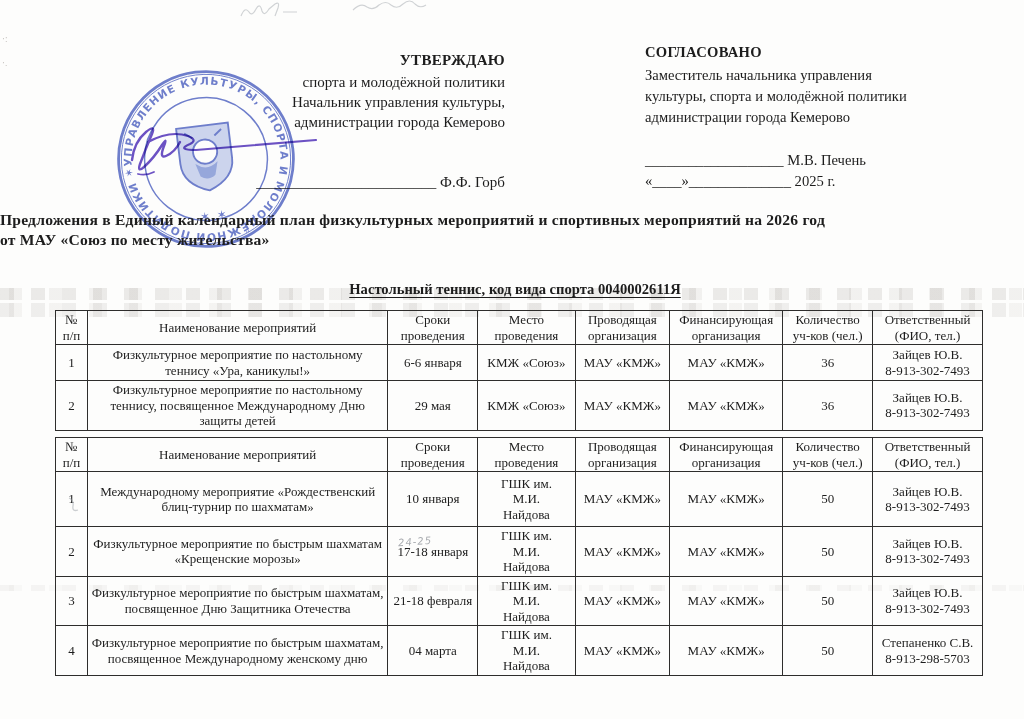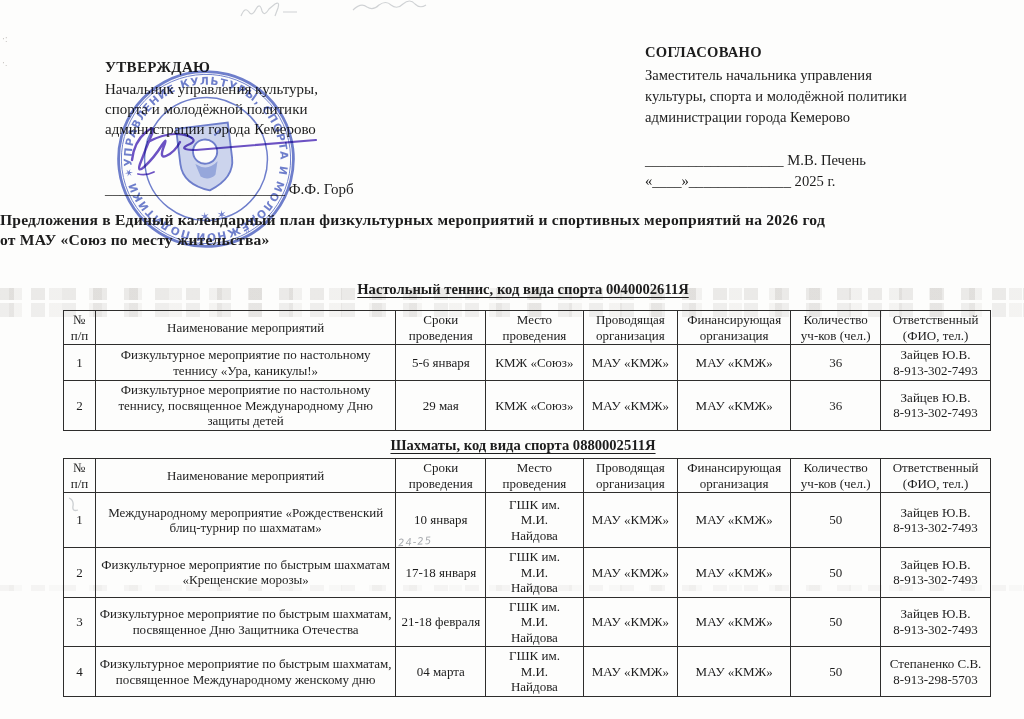--- a/index.html
+++ b/index.html
@@ -19,21 +19,21 @@
       repeating-linear-gradient(90deg, rgba(125,118,110,0.14) 0 14px, rgba(0,0,0,0) 14px 31px),
       repeating-linear-gradient(90deg, rgba(0,0,0,0) 0 9px, rgba(140,133,125,0.10) 9px 22px, rgba(0,0,0,0) 22px 40px);
   }
   .band1{top:288px;height:12px;}
   .band2{top:303px;height:14px;opacity:.8;}
   .band3{top:585px;height:6px;opacity:.45;}
 
   
   .block{position:absolute;font-size:15px;line-height:20px;width:400px;}
   .block .blk-title{font-weight:bold;letter-spacing:.3px;margin-bottom:2px;}
-  .approve{left:105px;top:57px;}
+  .approve{left:105px;top:50px;text-align:right;}
   .agree{left:645px;top:42px;font-size:14.6px;line-height:21px;}
   .sig-line{margin-top:22px;white-space:pre;}
   .approve .sig-line{margin-top:40px;}
   .date-line{white-space:pre;}
 
   
   .stamp{position:absolute;left:112px;top:66px;width:188px;height:186px;
          opacity:.8;mix-blend-mode:multiply;transform:rotate(-7deg);}
   .signature{position:absolute;left:118px;top:112px;width:210px;height:75px;
              opacity:.9;mix-blend-mode:multiply;}
@@ -45,21 +45,21 @@
     color:#8d9197;opacity:.75;transform:rotate(-4deg);letter-spacing:1px;
   }
 
   
   .doc-title{
     position:absolute;left:0;top:210px;width:1024px;text-align:left;
     font-weight:bold;font-size:15.6px;line-height:19.5px;letter-spacing:.2px;
   }
 
   
-  .tbl-section{position:absolute;left:55px;width:920px;margin-left:8px;}
+  .tbl-section{position:absolute;left:55px;width:920px;}
   .sec0{top:281px;}
   .sec1{top:437px;}
   .sec-heading{
     text-align:center;font-weight:bold;font-size:14.6px;
     text-decoration:underline;text-underline-offset:3px;
   }
   .sec0 .sec-heading{margin-bottom:12px;}
   .sec1 .sec-heading{margin-bottom:4px;}
 
   table{border-collapse:collapse;table-layout:fixed;width:928px;
@@ -96,22 +96,22 @@
     <path d="M8,16 q4,-10 8,-4 q3,5 7,-3 q4,-7 6,2 q2,6 7,-2 l6,-5 q5,-3 3,4 l-3,8" fill="none" stroke="#9a9d a3" stroke-width="1.2"></path>
     <path d="M8,16 q4,-10 8,-4 q3,5 7,-3 q4,-7 6,2 q2,6 7,-2 l6,-5 q5,-3 3,4 l-3,8 m8,-4 h14" fill="none" stroke="#9aa0a6" stroke-width="1.2"></path>
     <path d="M120,10 q8,-8 14,-3 q6,4 12,-2 q7,-5 12,0 q6,5 12,-1 q7,-6 12,0 q5,5 11,1" fill="none" stroke="#9aa0a6" stroke-width="1.1"></path>
   </svg>
 
   <span class="edge-mark" style="left:2px;top:34px;">·:</span>
   <span class="edge-mark" style="left:2px;top:58px;">·.</span>
 
   <div class="block approve">
     <div class="blk-title">УТВЕРЖДАЮ</div>
+    <div>спорта и молодёжной политики</div>
     <div>Начальник  управления культуры,</div>
-    <div>спорта и молодёжной политики</div>
     <div>администрации города Кемерово</div>
     <div class="sig-line">________________________ Ф.Ф. Горб</div>
   </div>
 
   <div class="block agree">
     <div class="blk-title">СОГЛАСОВАНО</div>
     <div>Заместитель начальника управления</div>
     <div>культуры, спорта и молодёжной политики</div>
     <div>администрации города Кемерово</div>
     <div class="sig-line">___________________ М.В. Печень</div>
@@ -170,21 +170,21 @@
             <th>Проводящая организация</th>
             <th>Финансирующая организация</th>
             <th>Количество уч-ков (чел.)</th>
             <th>Ответственный (ФИО, тел.)</th>
           </tr>
         </thead>
       <tbody>
           <tr>
             <td>1</td>
             <td>Физкультурное мероприятие по настольному теннису «Ура, каникулы!»</td>
-            <td>5-6 января</td>
+            <td>6-6 января</td>
             <td>КМЖ «Союз»</td>
             <td>МАУ «КМЖ»</td>
             <td>МАУ «КМЖ»</td>
             <td>36</td>
             <td>Зайцев Ю.В.
 8-913-302-7493</td>
           </tr>
           <tr>
             <td>2</td>
             <td>Физкультурное мероприятие по настольному теннису, посвященное Международному Дню защиты детей</td>
@@ -194,21 +194,20 @@
             <td>МАУ «КМЖ»</td>
             <td>36</td>
             <td>Зайцев Ю.В.
 8-913-302-7493</td>
           </tr>
         </tbody>
     </table>
   </section>
 
   <section class="tbl-section sec1">
-    <div class="sec-heading">Шахматы, код вида спорта 0880002511Я</div>
     <table>
       <colgroup>
           <col class="c1">
           <col class="c2">
           <col class="c3">
           <col class="c4">
           <col class="c5">
           <col class="c6">
           <col class="c7">
           <col class="c8">

